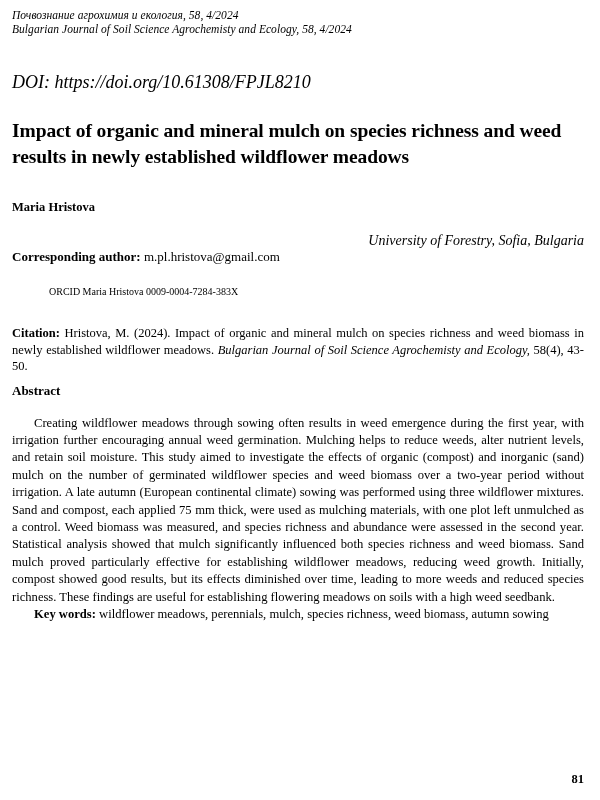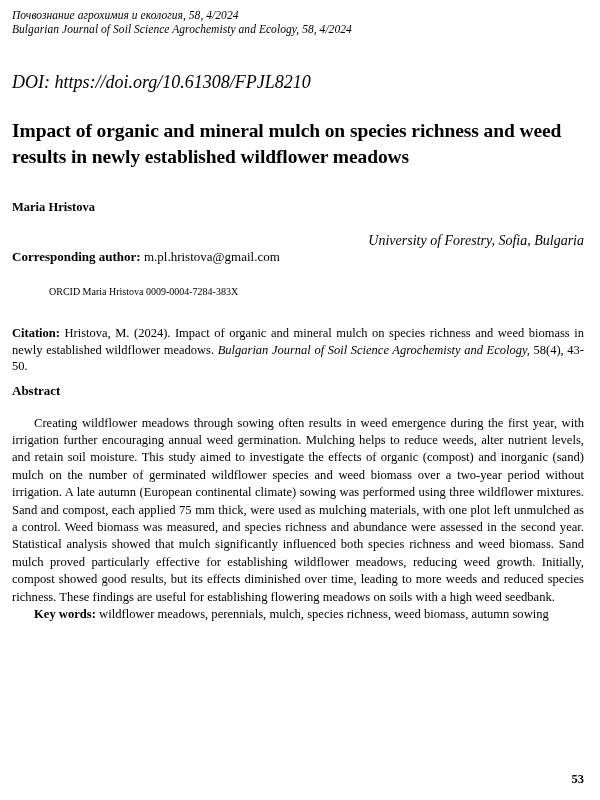--- a/index.html
+++ b/index.html
@@ -162,15 +162,15 @@
   </div>
 
   <div class="abstract-heading">Abstract</div>
 
   <div class="abstract-body">Creating wildflower meadows through sowing often results in weed emergence during the first year, with irrigation further encouraging annual weed germination. Mulching helps to reduce weeds, alter nutrient levels, and retain soil moisture. This study aimed to investigate the effects of organic (compost) and inorganic (sand) mulch on the number of germinated wildflower species and weed biomass over a two-year period without irrigation. A late autumn (European continental climate) sowing was performed using three wildflower mixtures. Sand and compost, each applied 75 mm thick, were used as mulching materials, with one plot left unmulched as a control. Weed biomass was measured, and species richness and abundance were assessed in the second year. Statistical analysis showed that mulch significantly influenced both species richness and weed biomass. Sand mulch proved particularly effective for establishing wildflower meadows, reducing weed growth. Initially, compost showed good results, but its effects diminished over time, leading to more weeds and reduced species richness. These findings are useful for establishing flowering meadows on soils with a high weed seedbank.</div>
 
   <div class="keywords">
     <span class="kw-label">Key words:</span><span> wildflower meadows, perennials, mulch, species richness, weed biomass, autumn sowing</span>
   </div>
 
-  <div class="page-number">53</div>
+  <div class="page-number">81</div>
 
 </div>
 
 </body></html>

